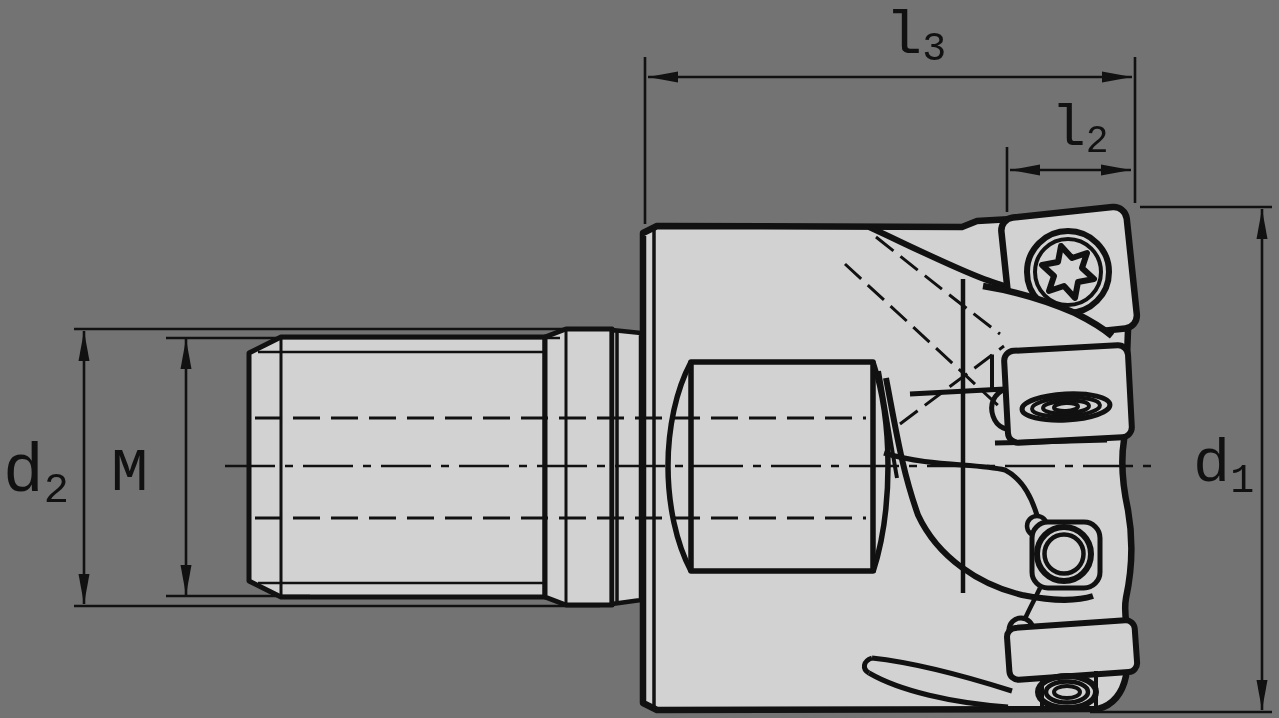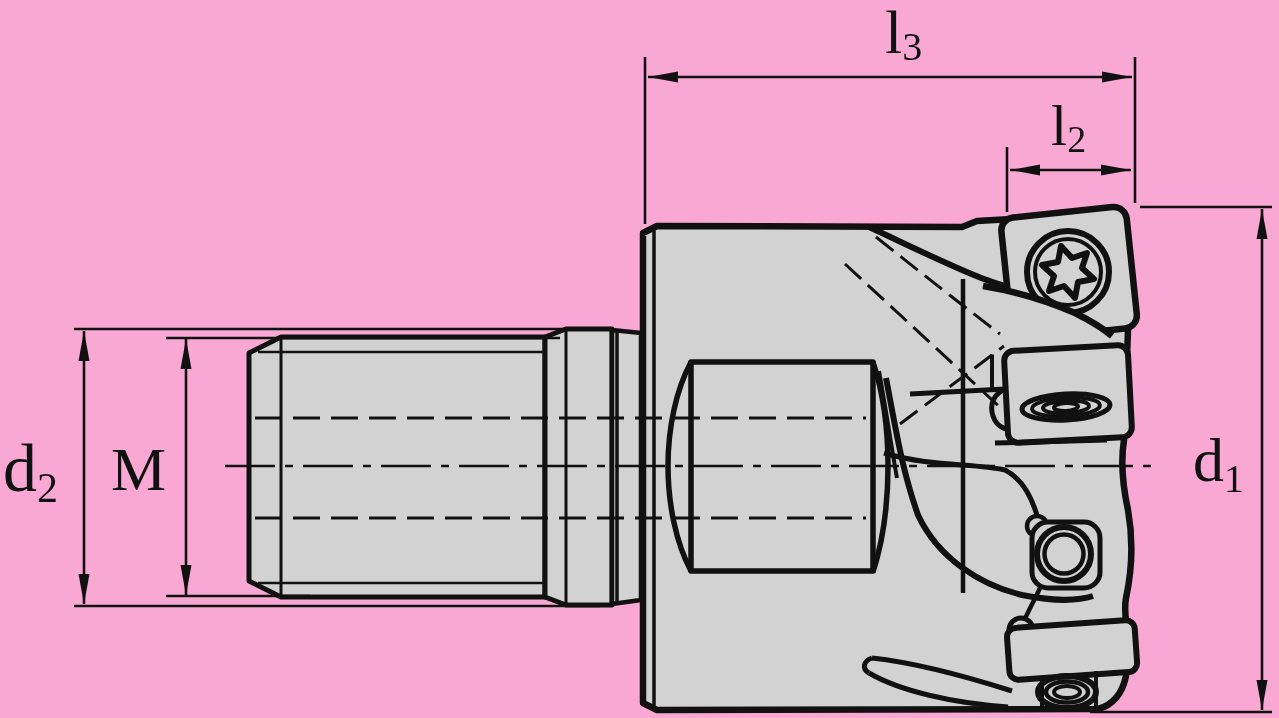--- a/index.html
+++ b/index.html
@@ -1,17 +1,17 @@
 <!DOCTYPE html>
 <html><head>
 <meta charset="utf-8">
 <style>
   html,body{margin:0;padding:0;background:#ffffff;}
-  .stage{position:relative;width:1279px;height:718px;background:#f9a8d4;overflow:hidden;
-         font-family:Liberation Serif, serif;}
+  .stage{position:relative;width:1279px;height:718px;background:#737373;overflow:hidden;
+         font-family:Liberation Mono, monospace;}
   svg{display:block;}
   
   .ln{stroke:#111111;fill:none;stroke-linejoin:round;stroke-linecap:butt;}
   .fillpart{fill:#d2d2d2;stroke:#111111;stroke-linejoin:round;}
   .w2{stroke-width:2.6;}
   .w3{stroke-width:3;}
   .w35{stroke-width:3.5;}
   .w4{stroke-width:4;}
   .w45{stroke-width:4.5;}
   .w5{stroke-width:5;}

